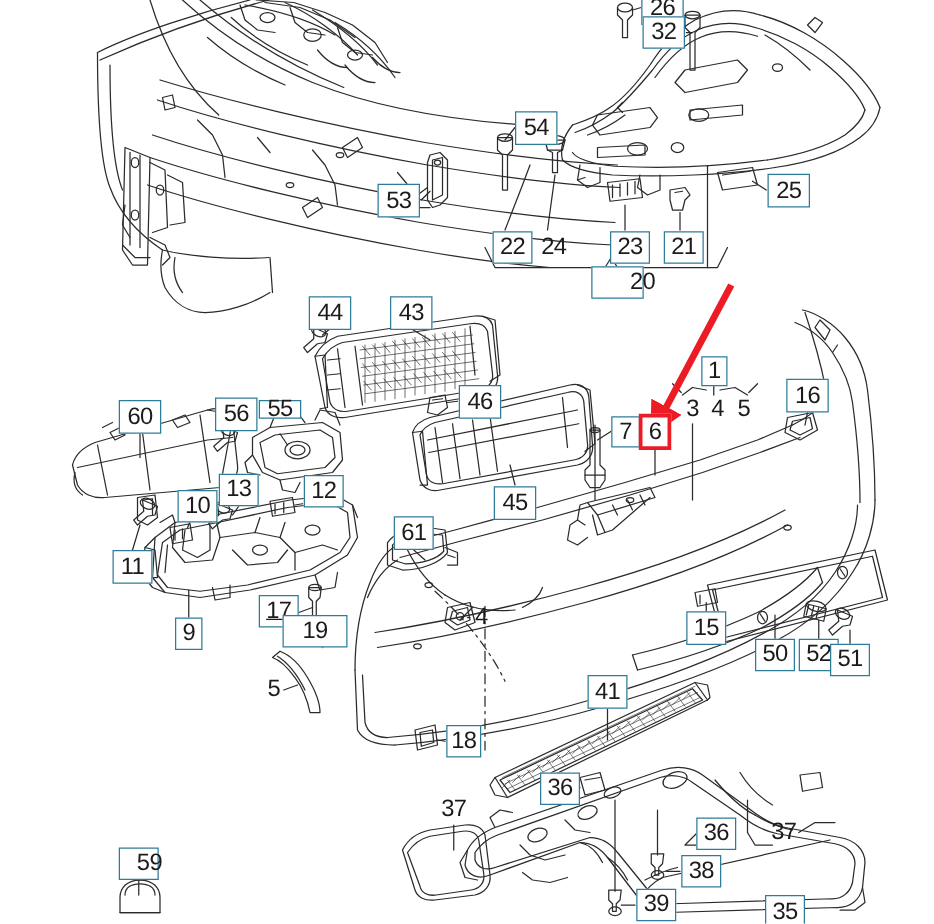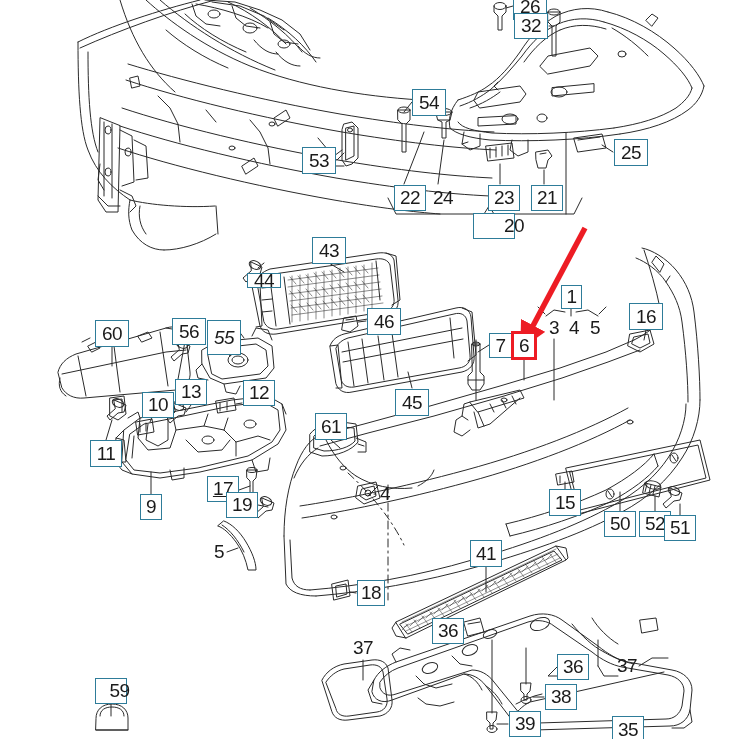--- a/index.html
+++ b/index.html
@@ -629,41 +629,41 @@
       <div class="callout" style="left: 513px; top: -6px; width: 34px; height: 26px;">26</div>
       <div class="callout" style="left: 514px; top: 13px; width: 34px; height: 26px;">32</div>
       <div class="callout" style="left: 412px; top: 89px; width: 34px; height: 27px;">54</div>
       <div class="callout" style="left: 302px; top: 147px; width: 34px; height: 27px;">53</div>
       <div class="callout" style="left: 614px; top: 139px; width: 34px; height: 27px;">25</div>
       <div class="callout" style="left: 394px; top: 185px; width: 32px; height: 26px;">22</div>
       <div class="callout plain" style="left: 428px; top: 185px; width: 30px; height: 26px;">24</div>
       <div class="callout" style="left: 488px; top: 185px; width: 32px; height: 26px;">23</div>
       <div class="callout" style="left: 531px; top: 185px; width: 32px; height: 26px;">21</div>
       <div class="callout" style="left: 473px; top: 213px; width: 32px; height: 26px; padding-left: 40px;">20</div>
-      <div class="callout" style="left: 247px; top: 237px; width: 34px; height: 15px; margin-top: 36px;">44</div>
+      <div class="callout" style="left: 247px; top: 237px; width: 34px; height: 27px;">44</div>
       <div class="callout" style="left: 312px; top: 237px; width: 34px; height: 27px;">43</div>
       <div class="callout" style="left: 367px; top: 308px; width: 34px; height: 27px;">46</div>
       <div class="callout" style="left: 95px; top: 320px; width: 34px; height: 27px;">60</div>
       <div class="callout" style="left: 172px; top: 318px; width: 34px; height: 27px;">56</div>
-      <div class="callout" style="left: 207px; top: 320px; width: 34px; height: 35px; font-style: italic;">55</div>
+      <div class="callout" style="left: 207px; top: 320px; width: 34px; height: 15px;">55</div>
       <div class="callout" style="left: 561px; top: 285px; width: 21px; height: 24px;">1</div>
       <div class="callout plain" style="left: 546px; top: 317px; width: 16px; height: 22px;">3</div>
       <div class="callout plain" style="left: 566px; top: 317px; width: 16px; height: 22px;">4</div>
       <div class="callout plain" style="left: 587px; top: 317px; width: 16px; height: 22px;">5</div>
       <div class="callout" style="left: 629px; top: 303px; width: 34px; height: 27px;">16</div>
       <div class="callout" style="left: 489px; top: 333px; width: 23px; height: 25px;">7</div>
       <div class="callout highlight" style="left: 511px; top: 331px; width: 26px; height: 29px;">6</div>
       <div class="callout" style="left: 175px; top: 379px; width: 32px; height: 26px;">13</div>
       <div class="callout" style="left: 142px; top: 392px; width: 32px; height: 26px;">10</div>
       <div class="callout" style="left: 243px; top: 380px; width: 32px; height: 26px;">12</div>
       <div class="callout" style="left: 395px; top: 389px; width: 34px; height: 27px;">45</div>
       <div class="callout" style="left: 315px; top: 413px; width: 32px; height: 27px;">61</div>
       <div class="callout" style="left: 90px; top: 440px; width: 32px; height: 27px;">11</div>
       <div class="callout" style="left: 207px; top: 476px; width: 32px; height: 26px; text-decoration: underline;">17</div>
-      <div class="callout" style="left: 226px; top: 492px; width: 32px; height: 26px;">19</div>
+      <div class="callout" style="left: 226px; top: 492px; width: 52px; height: 26px;">19</div>
       <div class="callout plain" style="left: 377px; top: 483px; width: 16px; height: 22px;">4</div>
       <div class="callout" style="left: 140px; top: 494px; width: 22px; height: 26px;">9</div>
       <div class="callout" style="left: 549px; top: 489px; width: 32px; height: 27px;">15</div>
       <div class="callout" style="left: 604px; top: 511px; width: 32px; height: 26px;">50</div>
       <div class="callout" style="left: 639px; top: 511px; width: 32px; height: 26px;">52</div>
       <div class="callout" style="left: 664px; top: 515px; width: 32px; height: 26px;">51</div>
       <div class="callout plain" style="left: 211px; top: 541px; width: 16px; height: 22px;">5</div>
       <div class="callout" style="left: 470px; top: 540px; width: 32px; height: 27px;">41</div>
       <div class="callout" style="left: 357px; top: 580px; width: 28px; height: 26px;">18</div>
       <div class="callout" style="left: 432px; top: 618px; width: 32px; height: 26px;">36</div>

